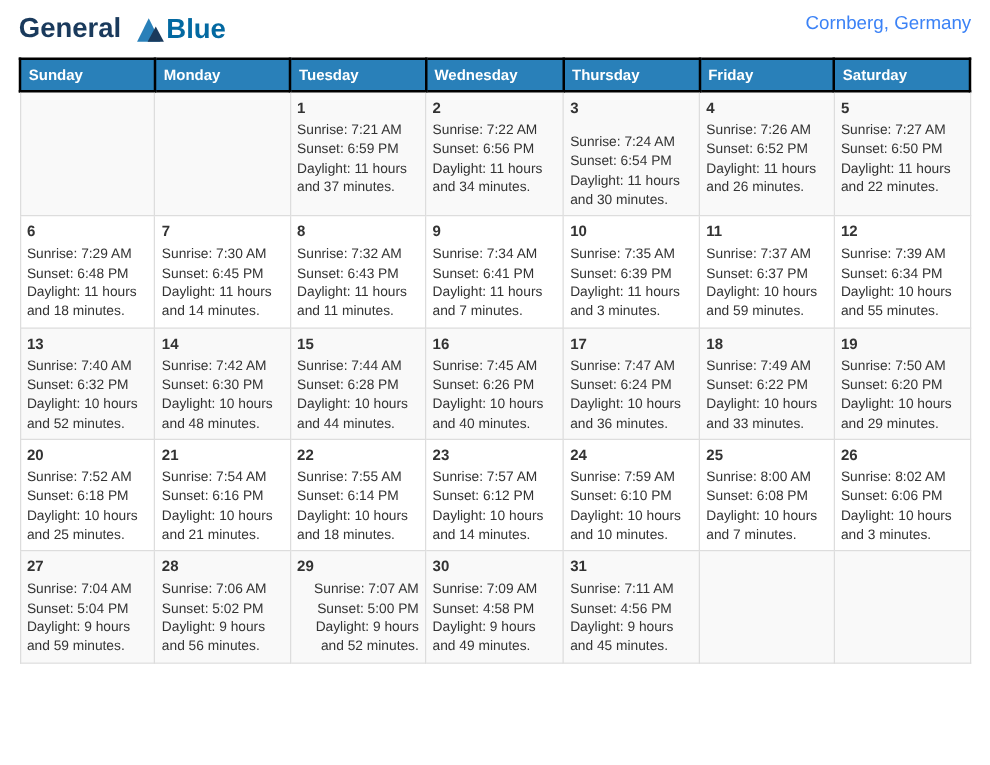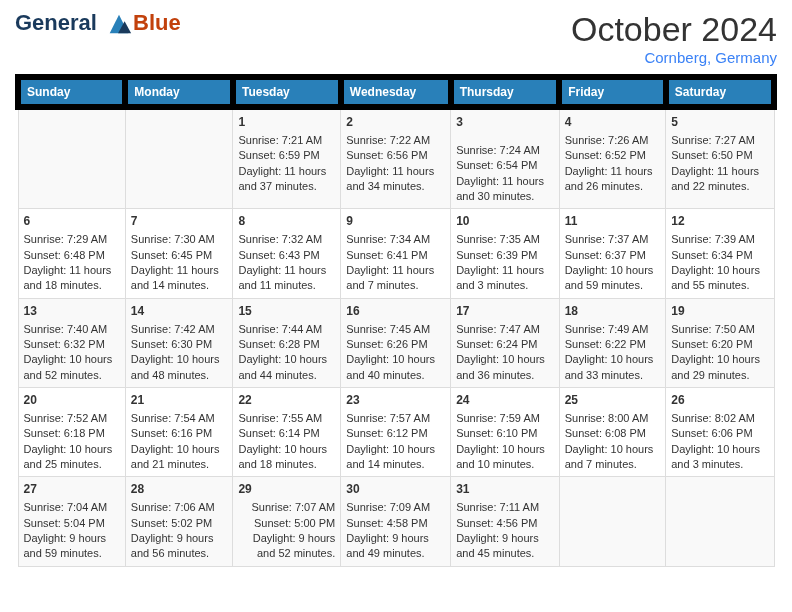--- a/index.html
+++ b/index.html
@@ -42,21 +42,21 @@
       border-collapse: collapse;
       font-size: 11px;
     }
     thead tr th {
       background-color: #2980b9;
       color: #fff;
       text-align: left;
       padding: 5px 6px;
       font-size: 12px;
       font-weight: bold;
-      border: 6px solid #000000;
+      border: 2px solid #000000;
     }
     tbody tr td {
       border: 1px solid #ddd;
       vertical-align: top;
       padding: 4px 5px;
       width: 113px;
       min-height: 70px;
       color: #333;
       line-height: 1.4;
     }
@@ -86,26 +86,25 @@
 <div class="header">
   <div class="logo">
     <div>
       <div style="display:flex;align-items:center;">
         <div style="font-size:22px;font-weight:bold;color:#1a3a5c;line-height:1.1;">General
           <svg class="logo-icon" viewBox="0 0 30 30" style="display:inline-block;vertical-align:middle;margin-left:2px;">
             <polygon points="5,25 15,5 25,25" fill="#2980b9"></polygon>
             <polygon points="18,25 25,12 32,25" fill="#1a3a5c" transform="translate(-4,0)"></polygon>
           </svg>
         </div>
-        <div style="font-size:22px;font-weight:bold;color:#c2410c;margin-top:-2px;">Blue</div>
+        <div style="font-size:22px;font-weight:bold;color:#0369a1;margin-top:-2px;">Blue</div>
       </div>
     </div>
   </div>
   <div class="title-block">
-    <div class="month-title">October 2024</div>
     <div class="location">Cornberg, Germany</div>
   </div>
 </div>
 
 <table>
   <thead>
     <tr>
     <th>Sunday</th>
         <th>Monday</th>
         <th>Tuesday</th>

